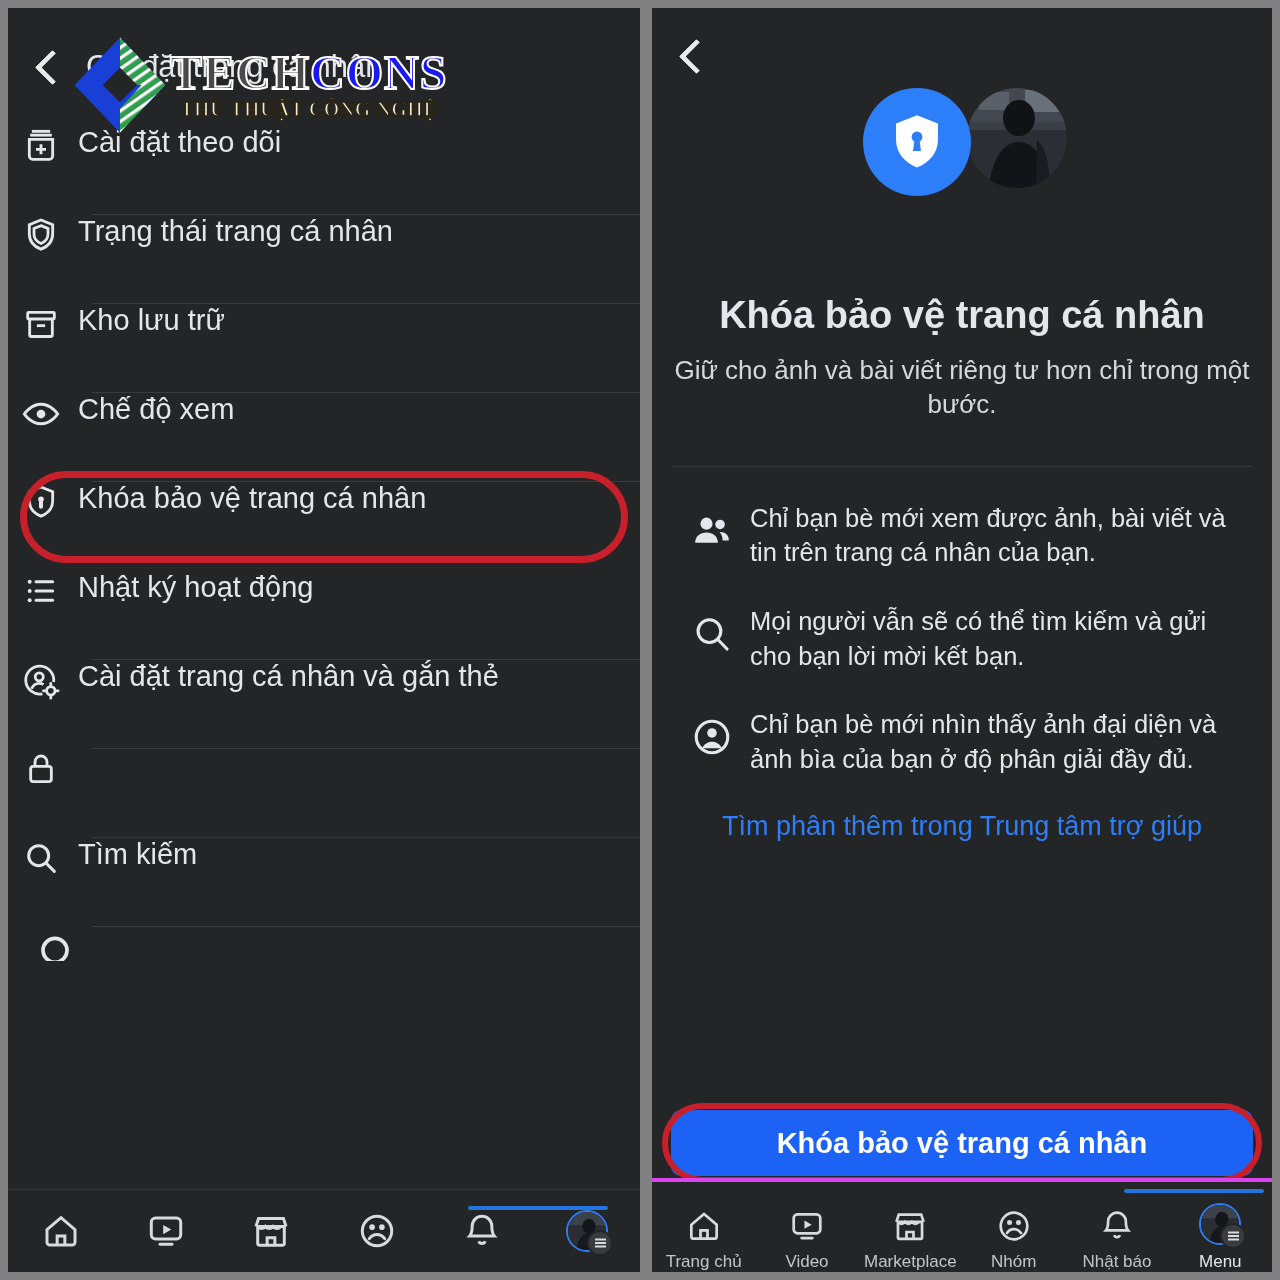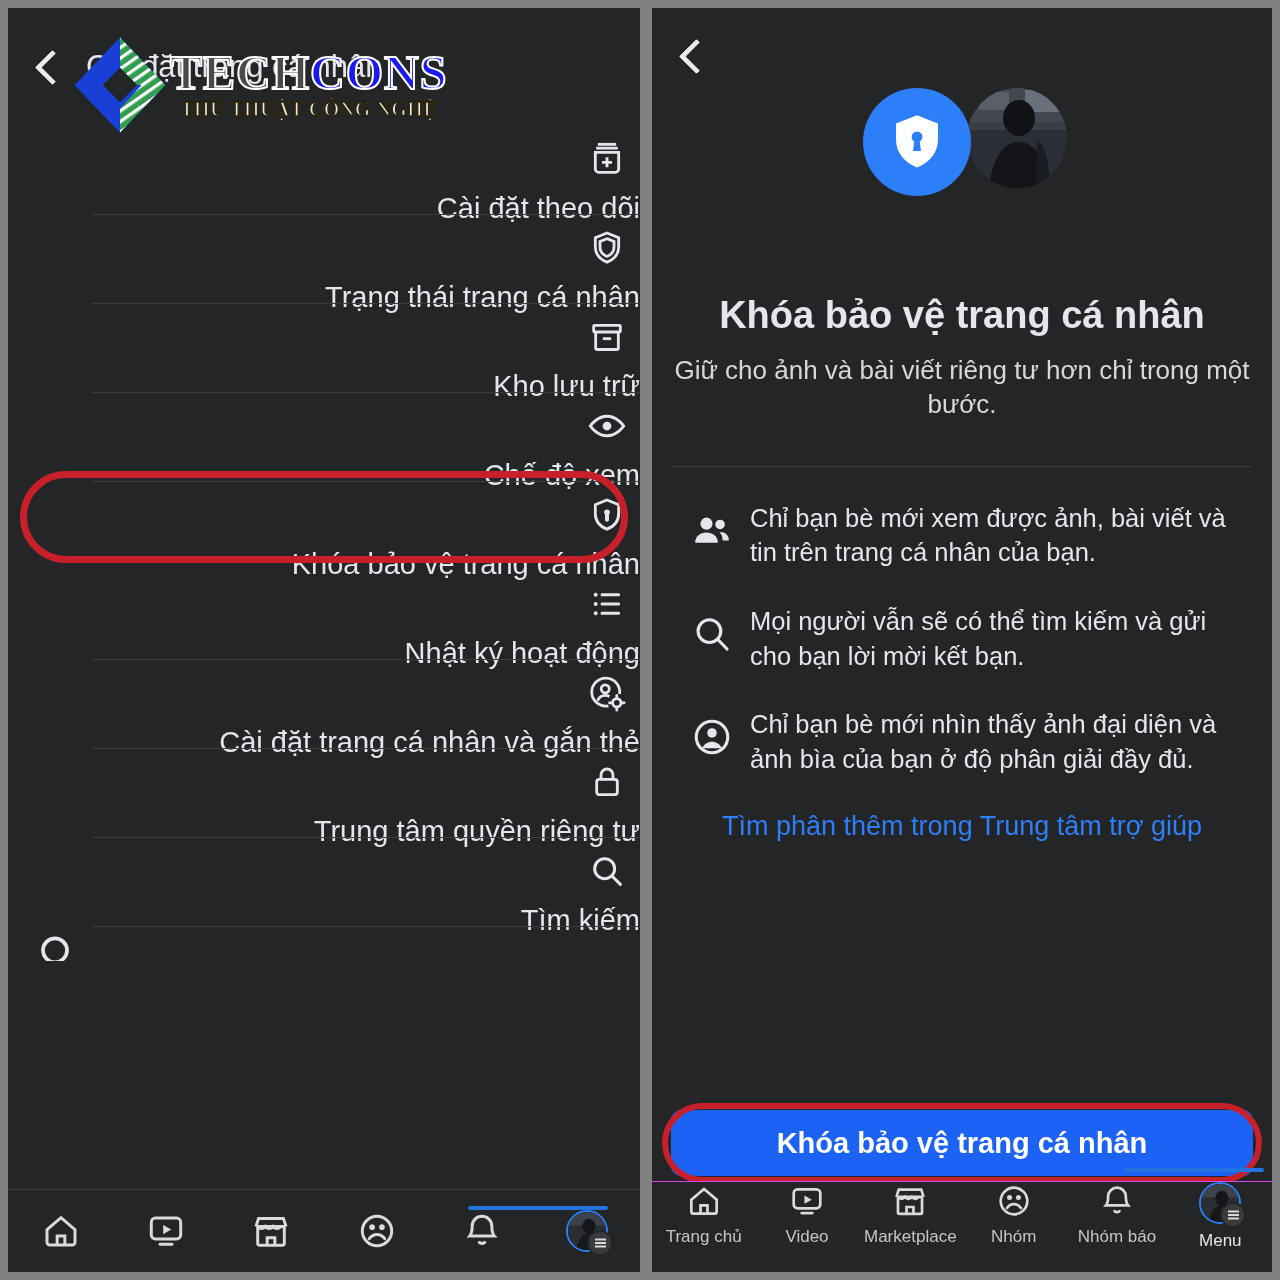--- a/index.html
+++ b/index.html
@@ -32,22 +32,22 @@
     width:20px;height:20px;border-left:5px solid #e9eaeb;border-bottom:5px solid #e9eaeb;
     transform:rotate(45deg);border-radius:2px;
   }
   .l-title{
     font-size:31px;color:#e4e6eb;margin-left:18px;white-space:nowrap;
   }
 
   
   .menu{position:relative;}
   .mrow{
-    position:relative;display:flex;align-items:flex-end;height:89px;
-    padding-left:14px;box-sizing:border-box;flex-direction:column;
+    position:relative;display:flex;align-items:flex-start;height:89px;
+    box-sizing:border-box;
   }
   .mrow .ico{
     width:66px;flex:0 0 66px;display:flex;align-items:center;justify-content:center;
     color:#e4e6eb;
   }
   .mrow .lbl{
     font-size:29px;color:#e4e6eb;white-space:nowrap;margin-left:4px;
   }
   .mrow:after{
     content:"";position:absolute;left:84px;right:0;bottom:0;height:1px;
@@ -125,21 +125,21 @@
     color:#ffffff;font-size:29px;font-weight:bold;
   }
   .cta-ring{
     position:absolute;left:10px;bottom:89px;width:600px;height:80px;
     border:6px solid #c8202a;border-radius:40px;box-sizing:border-box;pointer-events:none;
   }
 
   
   .r-nav{
     position:absolute;left:0;bottom:0;width:620px;height:90px;
-    border-top:1px solid #d946ef;display:flex;align-items:flex-start;justify-content:space-around;
+    border-top:4px solid #d946ef;display:flex;align-items:flex-end;justify-content:space-around;
     background:#242526;
   }
   .r-nav .nitem{
     position:relative;width:100px;display:flex;flex-direction:column;align-items:center;color:#d9dadb;
   }
   .r-nav .nlabel{font-size:17px;margin-top:7px;color:#c3c5c8;white-space:nowrap;}
   .r-nav .nitem.active .nlabel{color:#e5e5e5;}
   .r-nav .indic{position:absolute;right:6px;top:-14px;width:140px;height:4px;background:#2374e1;border-radius:2px;}
 
   
@@ -268,21 +268,20 @@
       </div>
 
 
       <div class="mrow">
         <span class="ico">
           <svg width="40" height="40" viewBox="0 0 24 24" fill="none" stroke="#e4e6eb" stroke-width="1.7">
             <rect x="5.8" y="10.4" width="12.4" height="9.2" rx="1.6"></rect>
             <path d="M8.4 10.4V7.8a3.6 3.6 0 0 1 7.2 0v2.6"></path>
           </svg>
         </span>
-        <span class="lbl">Trung tâm quyền riêng tư</span>
       </div>
 
       <div class="mrow">
         <span class="ico">
           <svg width="40" height="40" viewBox="0 0 24 24" fill="none" stroke="#e4e6eb" stroke-width="1.8">
             <circle cx="10.6" cy="10.6" r="6"></circle>
             <path d="M15 15l5 5" stroke-linecap="round"></path>
           </svg>
         </span>
         <span class="lbl">Tìm kiếm</span>
@@ -490,21 +489,21 @@
           <circle cx="14.8" cy="9.8" r="1.6" fill="#d9dadb" stroke="none"></circle>
           <path d="M7.6 16.4c1.1-1.6 2.6-2.4 4.4-2.4s3.3.8 4.4 2.4" stroke-linecap="round"></path>
         </svg>
         <span class="nlabel">Nhóm</span>
       </div>
       <div class="nitem">
         <svg width="38" height="38" viewBox="0 0 24 24" fill="none" stroke="#d9dadb" stroke-width="1.7">
           <path d="M12 3.6a5.6 5.6 0 0 1 5.6 5.6c0 4 1.4 5.6 1.4 5.6H5s1.4-1.6 1.4-5.6A5.6 5.6 0 0 1 12 3.6z"></path>
           <path d="M10.2 17.8a1.9 1.9 0 0 0 3.6 0"></path>
         </svg>
-        <span class="nlabel">Nhóm báo</span>
+        <span class="nlabel">Nhật báo</span>
       </div>
       <div class="nitem active">
         <div class="indic"></div>
         <div class="nav-avatar">
           <div class="ring">
             <svg class="ph" viewBox="0 0 40 40" preserveAspectRatio="none">
               <rect width="40" height="40" fill="#2a2d33"></rect>
               <rect x="0" y="0" width="40" height="14" fill="#3d4149"></rect>
               <ellipse cx="22" cy="15" rx="7" ry="8" fill="#14161a"></ellipse>
               <path d="M9 40c1-12 7-18 14-18s12 6 13 18z" fill="#16181c"></path>

